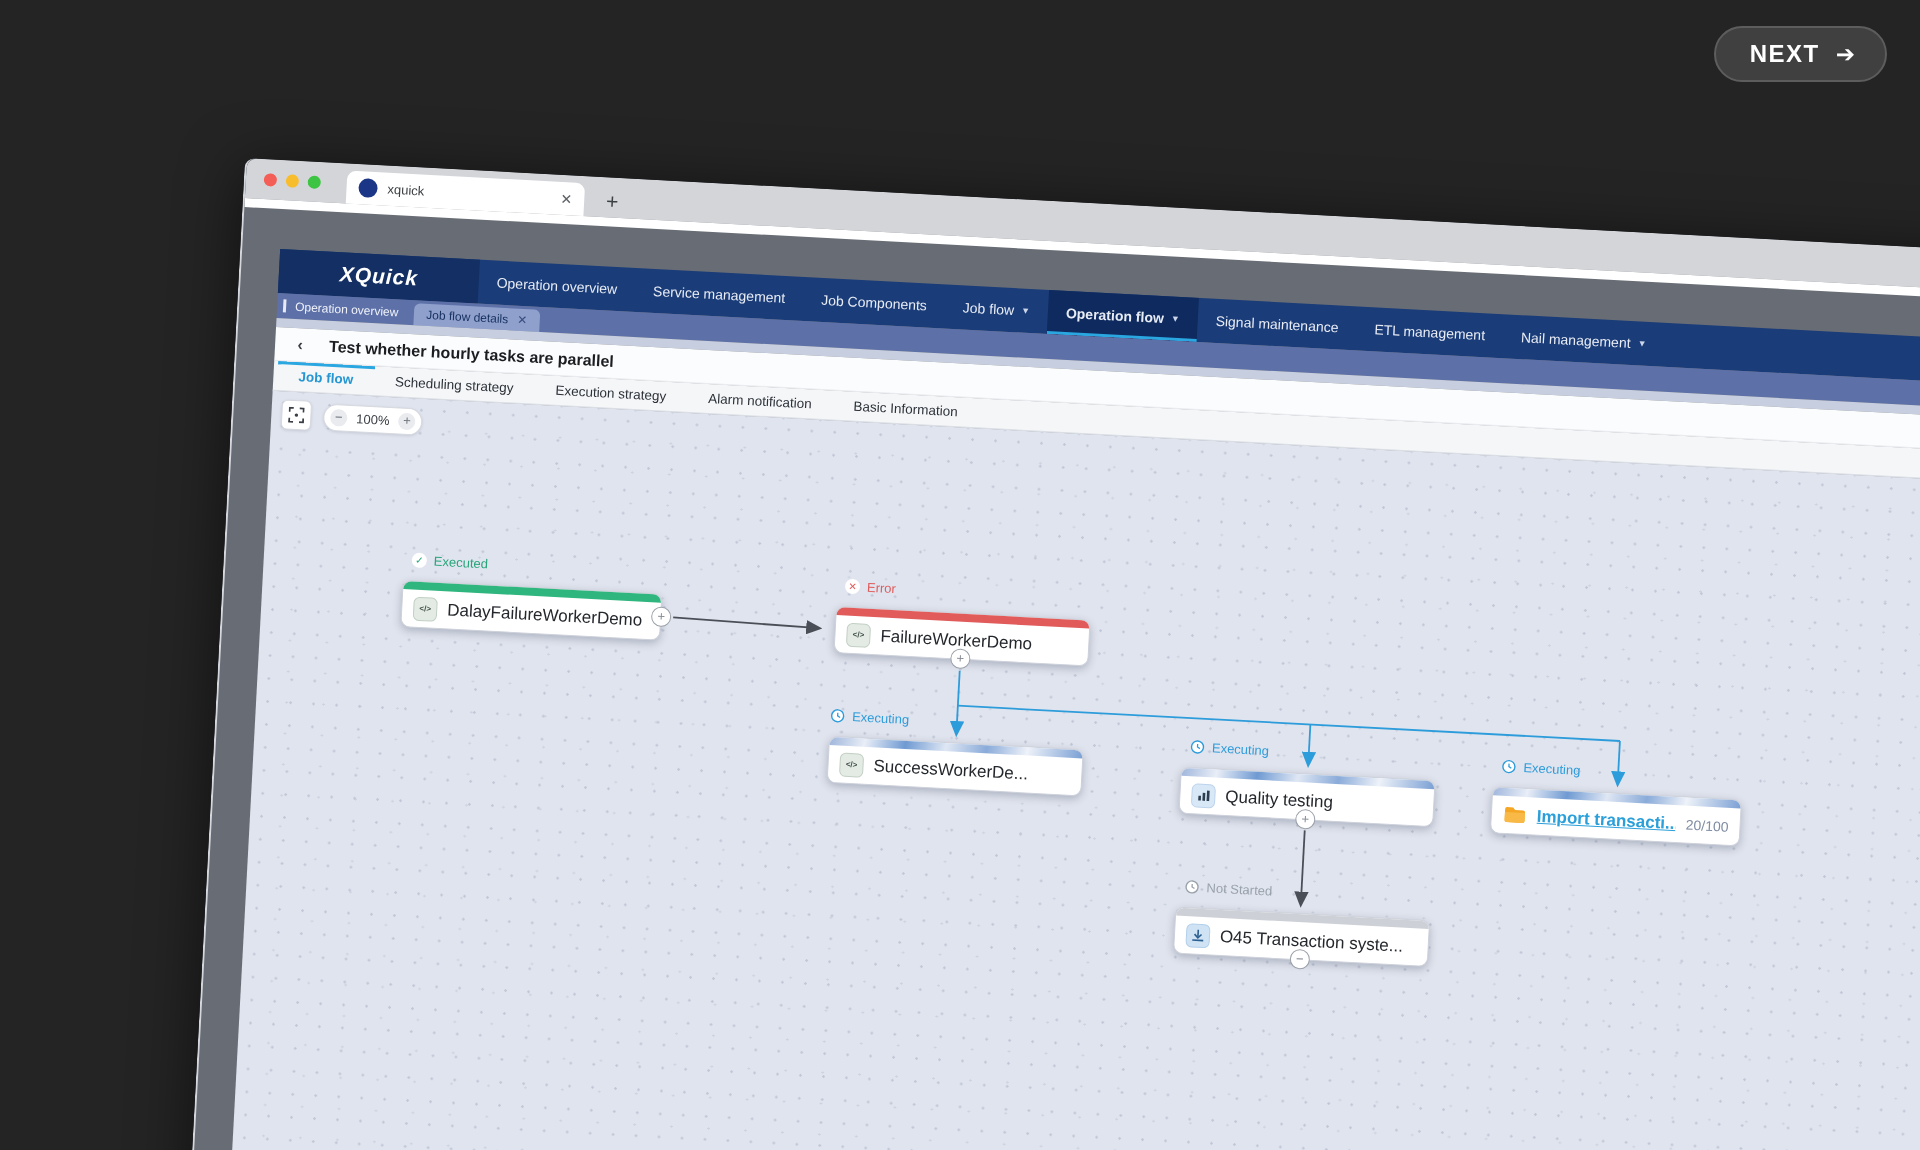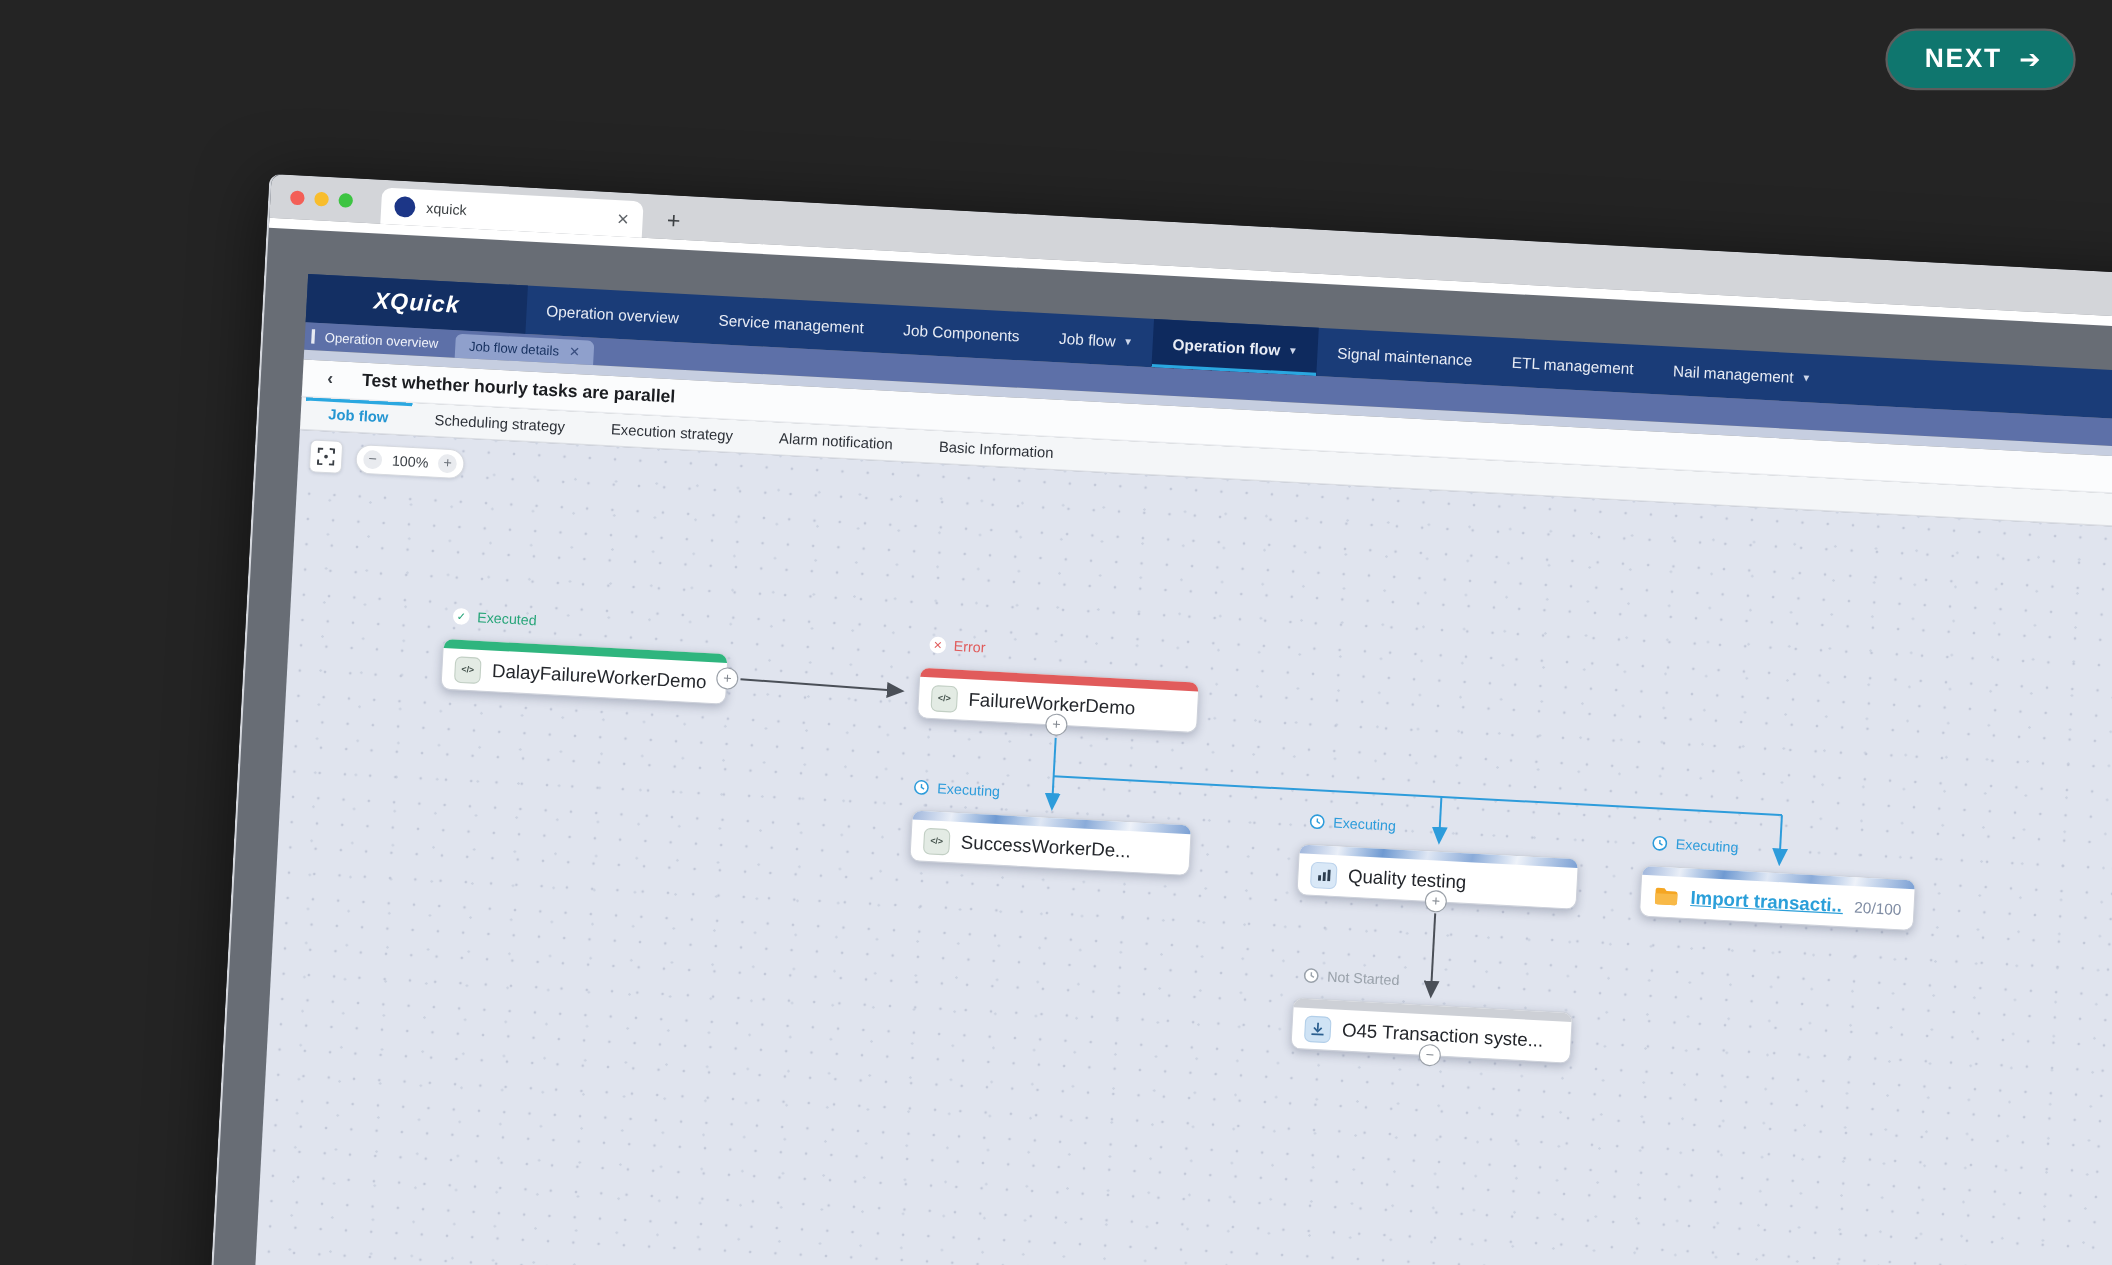--- a/index.html
+++ b/index.html
@@ -3,21 +3,21 @@
 <meta charset="utf-8">
 <style>
   * { margin:0; padding:0; box-sizing:border-box; }
   html,body { width:1920px; height:1150px; overflow:hidden; }
   body { background:#242424; font-family:"Liberation Sans", sans-serif; position:relative; }
 
   
   .next-btn{
     position:absolute; top:26px; right:33px; z-index:50;
     display:flex; align-items:center; gap:16px;
-    background:#0f766e; border:2px solid #5d5d5d; border-radius:32px;
+    background:#404040; border:2px solid #5d5d5d; border-radius:32px;
     padding:12px 30px 12px 34px; cursor:pointer;
     color:#fff; font-size:24px; font-weight:bold; letter-spacing:1.5px;
   }
   .next-btn .arrow{ font-weight:normal; font-size:23px; letter-spacing:0; }
 
   
   .window{
     position:absolute; left:245px; top:158px; width:1855px; height:1105px;
     transform:rotate(3.05deg); transform-origin:0 0;
     background:#686d75; border-radius:10px 10px 0 0;

